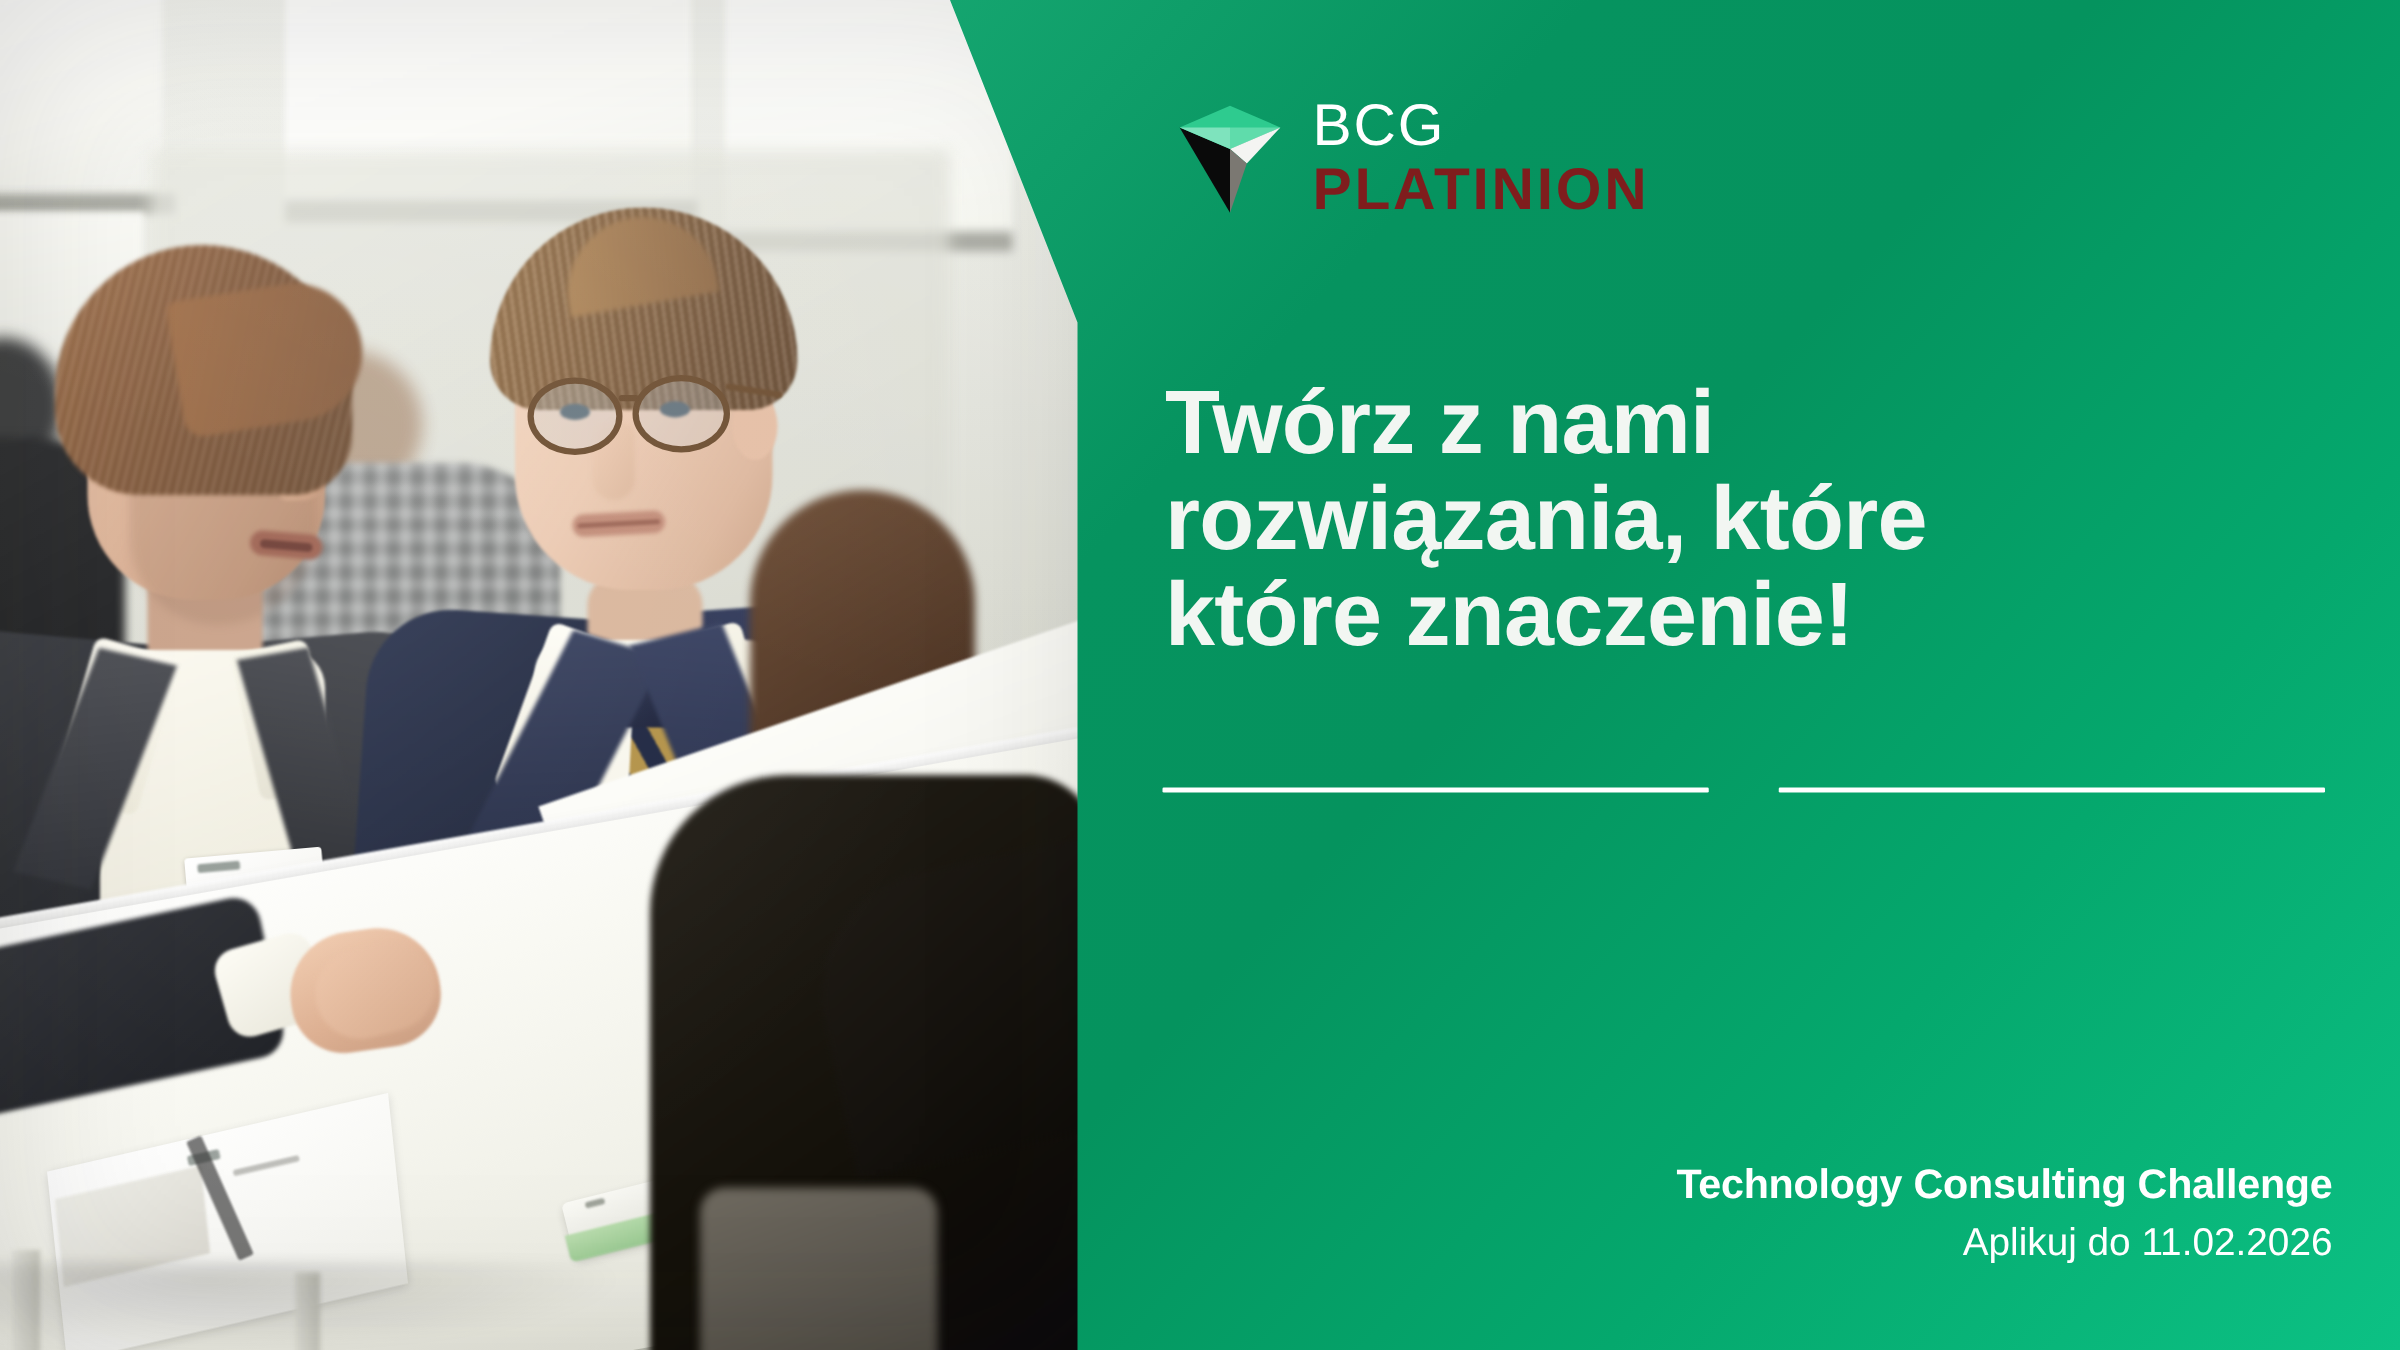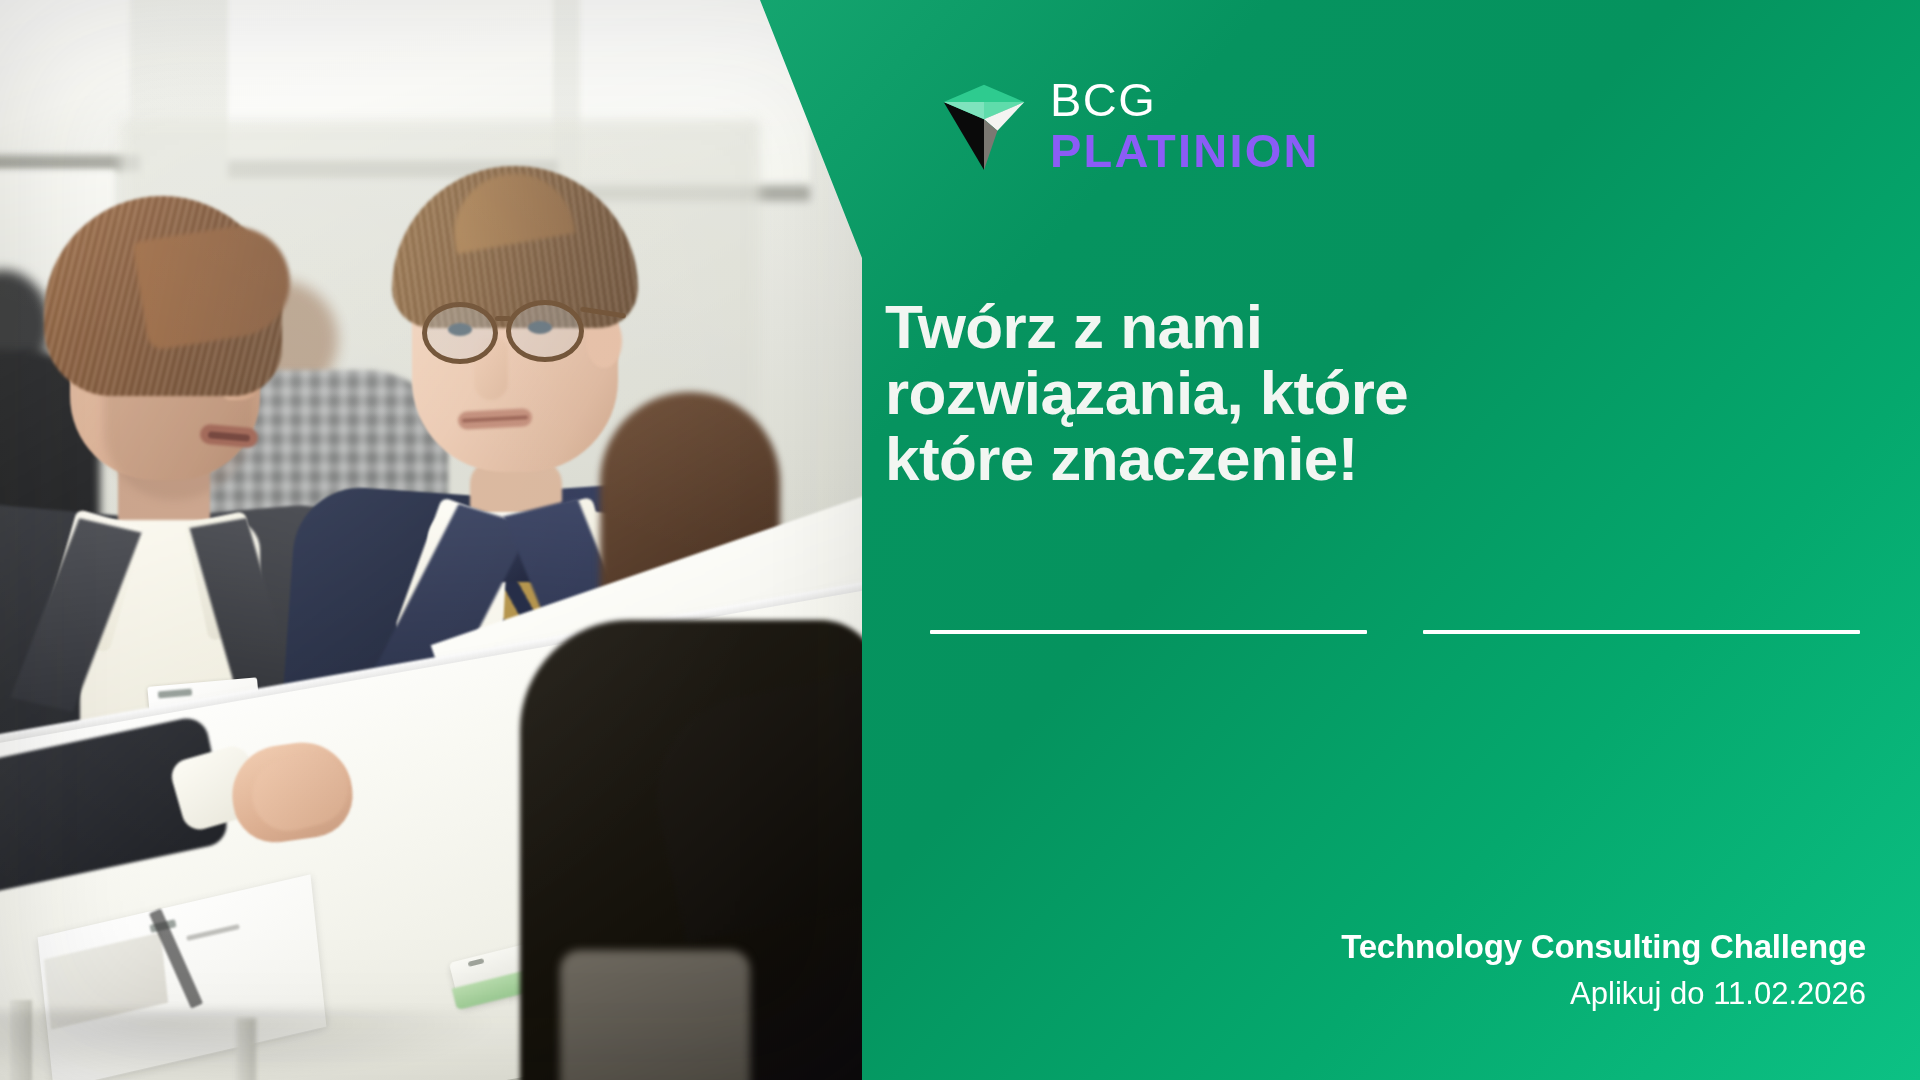--- a/index.html
+++ b/index.html
@@ -499,28 +499,28 @@
     position:absolute;left:936px;top:76px;
     display:flex;align-items:center;gap:18px;
   }
   .logo-mark{width:96px;height:96px;display:block;}
   .logo-words{display:flex;flex-direction:column;line-height:1;}
   .logo-bcg{
     font-size:47px;letter-spacing:1.5px;color:#ffffff;font-weight:400;
     font-family:"Liberation Sans","DejaVu Sans",sans-serif;
   }
   .logo-plat{
-    font-size:47px;letter-spacing:2.2px;color:#8b5cf6;font-weight:700;
+    font-size:47px;letter-spacing:2.2px;color:#7f1d1d;font-weight:700;
     margin-top:4px;font-family:"Liberation Sans","DejaVu Sans",sans-serif;
   }
 
   
   .headline{
-    position:absolute;left:885px;top:252px;width:920px;
-    color:#f2f6f2;font-weight:700;font-size:62px;line-height:1.07;
+    position:absolute;left:932px;top:252px;width:920px;
+    color:#f2f6f2;font-weight:700;font-size:72px;line-height:1.07;
     letter-spacing:-.6px;
     font-family:"Liberation Sans","DejaVu Sans",sans-serif;
   }
 
   
   .cols{position:absolute;left:930px;top:630px;width:930px;display:flex;gap:56px;}
   .col{width:438px;}
   .rule{height:4px;background:#ffffff;width:100%;border-radius:1px;}
   .col-text{
     margin-top:44px;color:#f4f8f5;font-size:30px;line-height:1.42;

